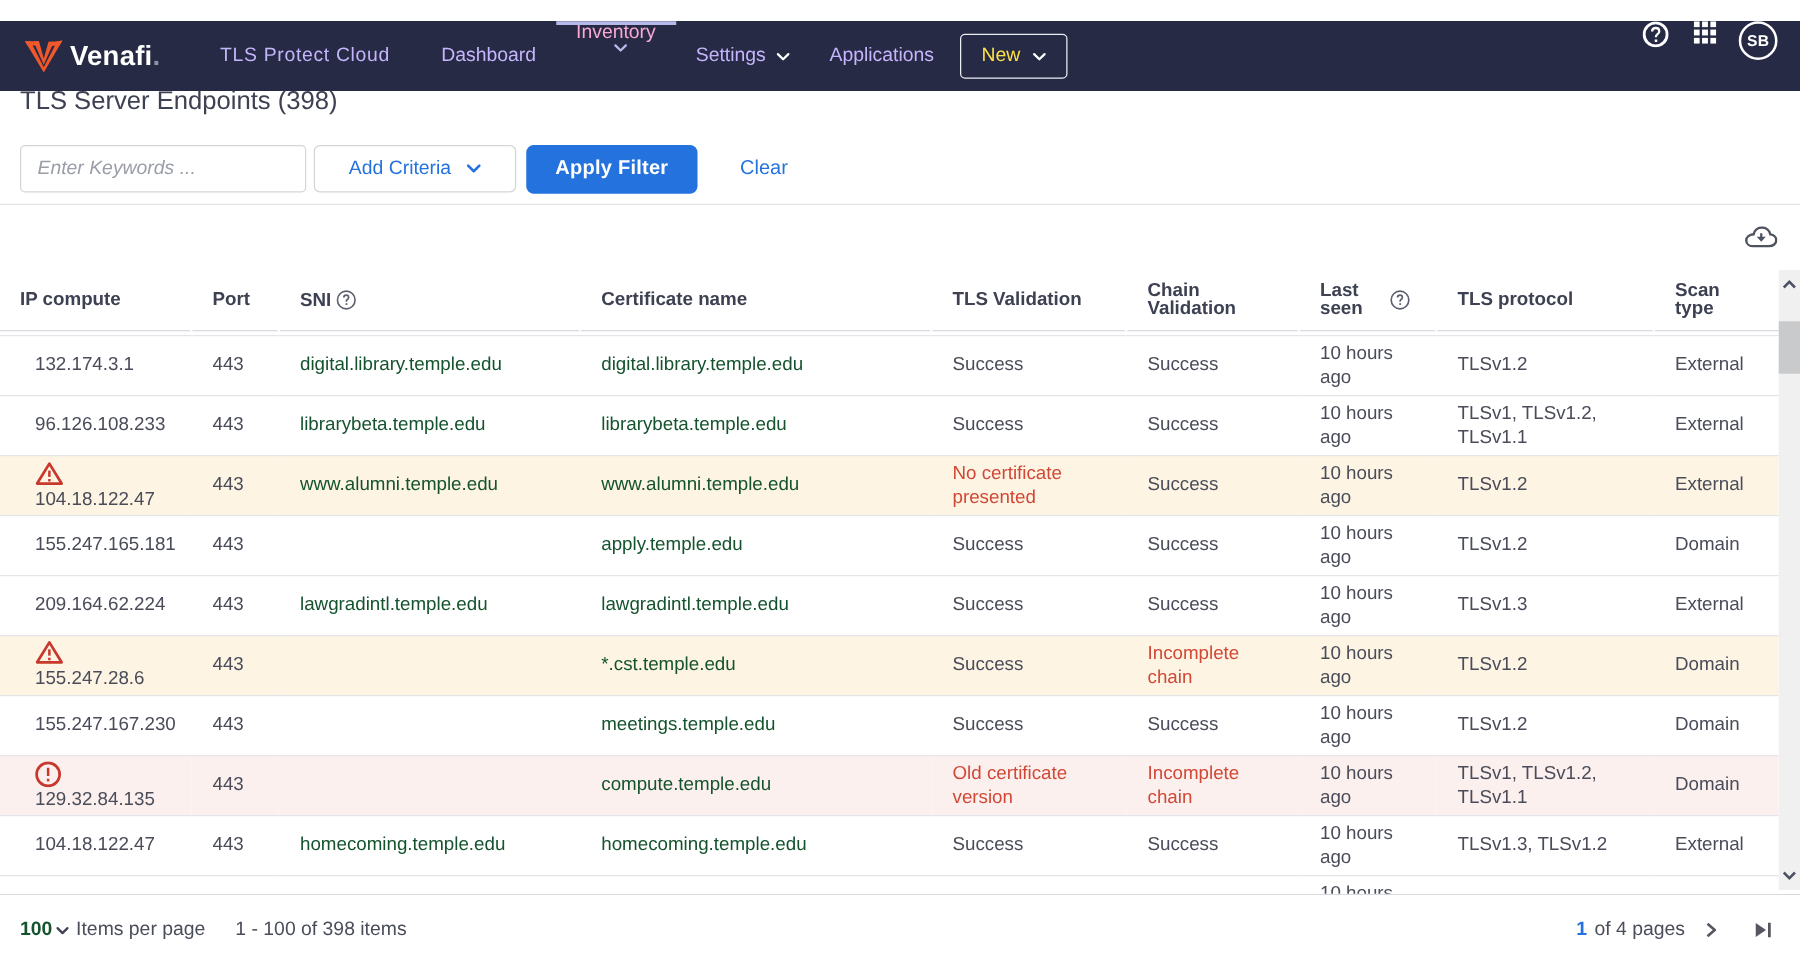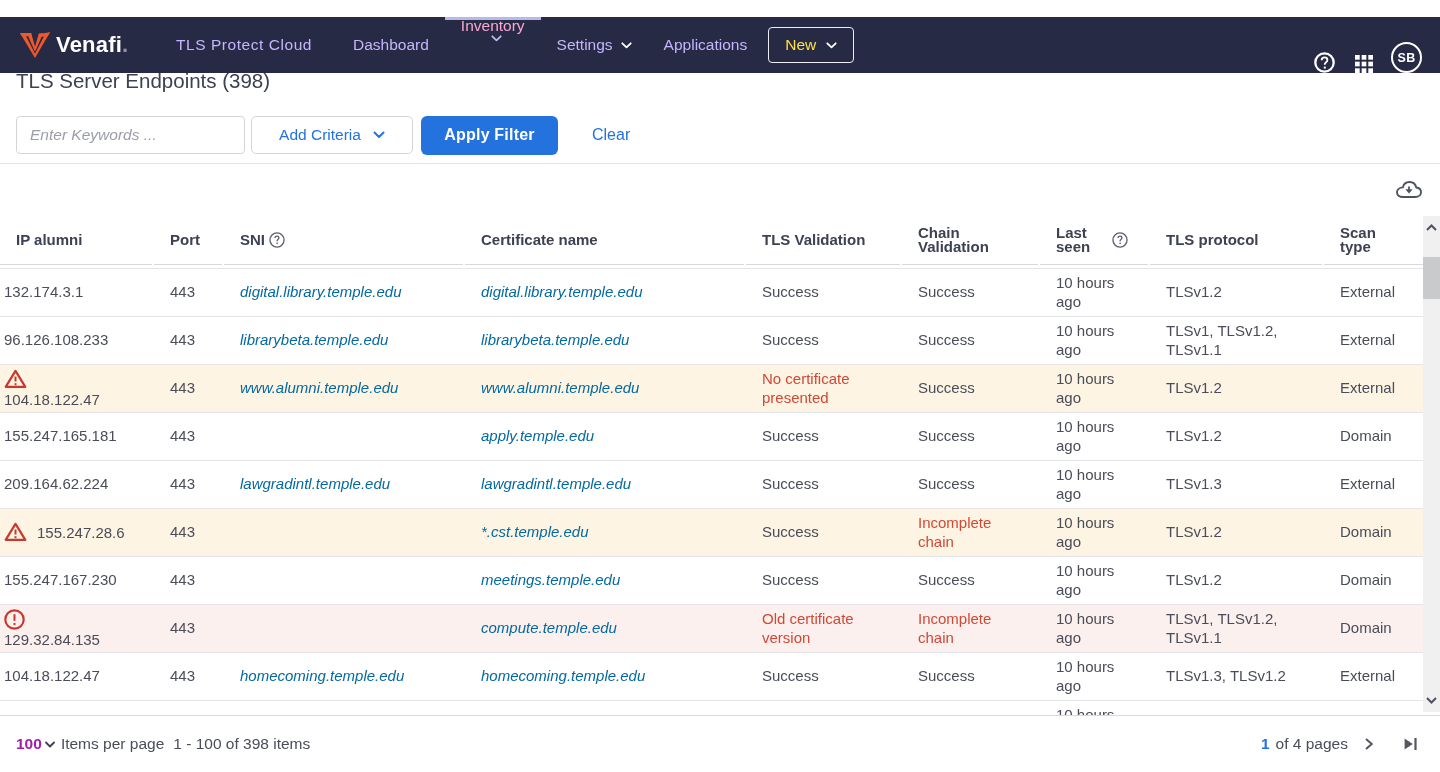--- a/index.html
+++ b/index.html
@@ -13,21 +13,21 @@
   .logo-mark { width:30px; height:26px; margin-top:1px; }
   .logo-word { color:#ffffff; font-size:22px; font-weight:bold; letter-spacing:0.2px; margin-left:6px; }
   .logo-dot { color:#8d91a6; }
   .nav-items { display:flex; align-items:center; height:56px; position:absolute; left:160px; top:0; }
   .nav-item { position:relative; height:56px; display:flex; align-items:center; padding:0 16px; color:#c4b5fd; font-size:15.5px; cursor:pointer; }
   .nav-item .chev { margin-left:8px; }
   .nav-item.active { color:#f9a8d4;flex-direction:column; }
   .nav-item.active .indicator { position:absolute; left:0; top:0; width:100%; height:3px; background:#b7b9e8; }
     .new-btn { margin-left:5px; height:36px; border:1px solid #eceef4; border-radius:4px; display:flex; align-items:center; padding:0 16px; color:#fde047; font-size:15.5px; cursor:pointer; }
   .new-btn .chev { margin-left:10px; }
-  .nav-right { position:absolute; right:18px; top:0; height:56px; display:flex; align-items:flex-end; }
+  .nav-right { position:absolute; right:18px; top:0; height:56px; display:flex; align-items:flex-start; }
   .nav-icon { display:flex; align-items:center; cursor:pointer; } .nav-icon.grid-i { margin-left:20px; } .nav-icon.av-i { margin-left:18px; }
   .avatar { width:31px; height:31px; border-radius:50%; border:2px solid #ffffff; color:#ffffff; font-size:12.5px; font-weight:bold; display:flex; align-items:center; justify-content:center; letter-spacing:0.3px; }
 
   
   .page-title { position:absolute; left:16px; top:69px; font-size:20.5px; color:#3d4152; }
   .filter-bar { position:absolute; left:16px; top:112px; height:46px; display:flex; align-items:center; }
   .kw-input { width:229px; height:38px; border:1px solid #d4d5d9; border-radius:4px; padding:0 13px; font-size:15.5px; font-style:italic; color:#60636e; font-family:"Liberation Sans", sans-serif; outline:none; }
   .kw-input::placeholder { color:#9b9ea9; opacity:1; }
   .add-criteria { margin-left:6px; width:162px; height:38px; border:1px solid #d4d5d9; border-radius:5px; display:flex; align-items:center; justify-content:center; color:#2372de; font-size:15.5px; cursor:pointer; background:#fff; }
   .add-criteria .chev { margin-left:12px; }
@@ -44,42 +44,42 @@
   table.grid col.c4{width:281px} table.grid col.c5{width:156px} table.grid col.c6{width:138px}
   table.grid col.c7{width:110px} table.grid col.c8{width:174px} table.grid col.c9{width:100px}
   th { position:relative; text-align:left; vertical-align:middle; font-size:15px; font-weight:bold; color:#3d4152; padding:0 14px 0 17px; height:48px; border-bottom:1px solid #d8d9de; line-height:13.5px; }
   th:not(:last-child)::after { content:""; position:absolute; right:-1px; bottom:-1px; width:2px; height:1px; background:#ffffff; }
   th:first-child { padding-left:16px; }
   th .hq { display:inline-flex; vertical-align:-3px; margin-left:5px; } th .flexh { display:flex; align-items:center; } th .flexh .hq { margin-left:12px; } th .flexh .hq { vertical-align:0; } .w44 { line-height:13.5px; } .w80, .w48 { line-height:13.5px; }
   .w44 { display:inline-block; width:44px; line-height:13.5px; }
   .w80 { display:inline-block; width:90px; }
   .w48 { display:inline-block; width:48px; }
   td { vertical-align:middle; font-size:15px; color:#4a4d59; padding:0 14px 0 17px; height:48px; border-bottom:1px solid #e4e5e9; line-height:19.5px; background-clip:padding-box; }
-  td:first-child { padding-left:4px; }
+  td:first-child { padding-left:28px; }
   tr.sliver td { height:4px; padding:0; line-height:0; }
   tr.warning td { background:#fdf4e3; }
   tr.error td { background:#fcf0ee; }
-  a.cell-link { color:#0369a1; text-decoration:none; cursor:pointer;font-style:italic; }
+  a.cell-link { color:#14532d; text-decoration:none; cursor:pointer; }
   .red-text { color:#d14836; }
   .ip-icon { display:inline-flex; vertical-align:-4px; margin-right:10px; }
   .ip-icon-block { display:block; height:23px; padding-top:2px; }
 
   
   .vscroll { position:absolute; left:1423px; top:216px; width:17px; height:496px; background:#f0f0f1; }
   .vscroll .arr { position:absolute; left:0; width:17px; height:17px; display:flex; align-items:center; justify-content:center; }
   .vscroll .arr.up { top:3px; }
   .vscroll .arr.down { bottom:3px; }
   .vscroll .thumb { position:absolute; left:0; top:41px; width:17px; height:42px; background:#c9cacc; }
 
   
   .footer { position:absolute; left:0; top:715px; width:1440px; height:57px; background:#ffffff; border-top:1px solid #d8d9de; display:flex; align-items:center; font-size:15.5px; color:#4a4d5a; }
-  .pagesize { margin-left:16px; font-weight:bold; color:#a21caf; display:flex; align-items:center; cursor:pointer; }
+  .pagesize { margin-left:16px; font-weight:bold; color:#14532d; display:flex; align-items:center; cursor:pointer; }
   .pagesize .chev { margin-left:3px; }
   .items-label { margin-left:6px; }
-  .range-label { margin-left:9px; }
+  .range-label { margin-left:24px; }
   .pager { margin-left:auto; display:flex; align-items:center; margin-right:23px; }
   .page-num { color:#2372de; font-weight:bold; }
   .pages-label { margin-left:6px; }
   .pg-btn { display:flex; align-items:center; justify-content:center; cursor:pointer; }
   .pg-next { margin-left:17px; }
   .pg-last { margin-left:31px; }
 </style>
 </head>
 <body>
 
@@ -182,21 +182,21 @@
         <col class="c3">
         <col class="c4">
         <col class="c5">
         <col class="c6">
         <col class="c7">
         <col class="c8">
         <col class="c9">
       </colgroup>
     <thead>
       <tr>
-        <th><span>IP alumni</span></th>
+        <th><span>IP compute</span></th>
         <th><span>Port</span></th>
         <th><span>SNI</span><span class="hq" style="margin-left:4px;">
               <svg width="16" height="16" viewBox="0 0 17 17">
                 <circle cx="8.5" cy="8.5" r="7.5" fill="none" stroke="#5b5f6e" stroke-width="1.4"></circle>
                 <path d="M6.4,6.4 c0-1.2 0.9-2 2.1-2 c1.2,0 2,0.8 2,1.9 c0,0.9-0.5,1.3-1.1,1.8 c-0.6,0.4-0.8,0.8-0.8,1.4 l0,0.4" fill="none" stroke="#5b5f6e" stroke-width="1.4"></path>
                 <rect x="7.9" y="11.2" width="1.5" height="1.5" fill="#5b5f6e"></rect>
               </svg>
             </span></th>
         <th><span>Certificate name</span></th>
         <th><span>TLS Validation</span></th>

